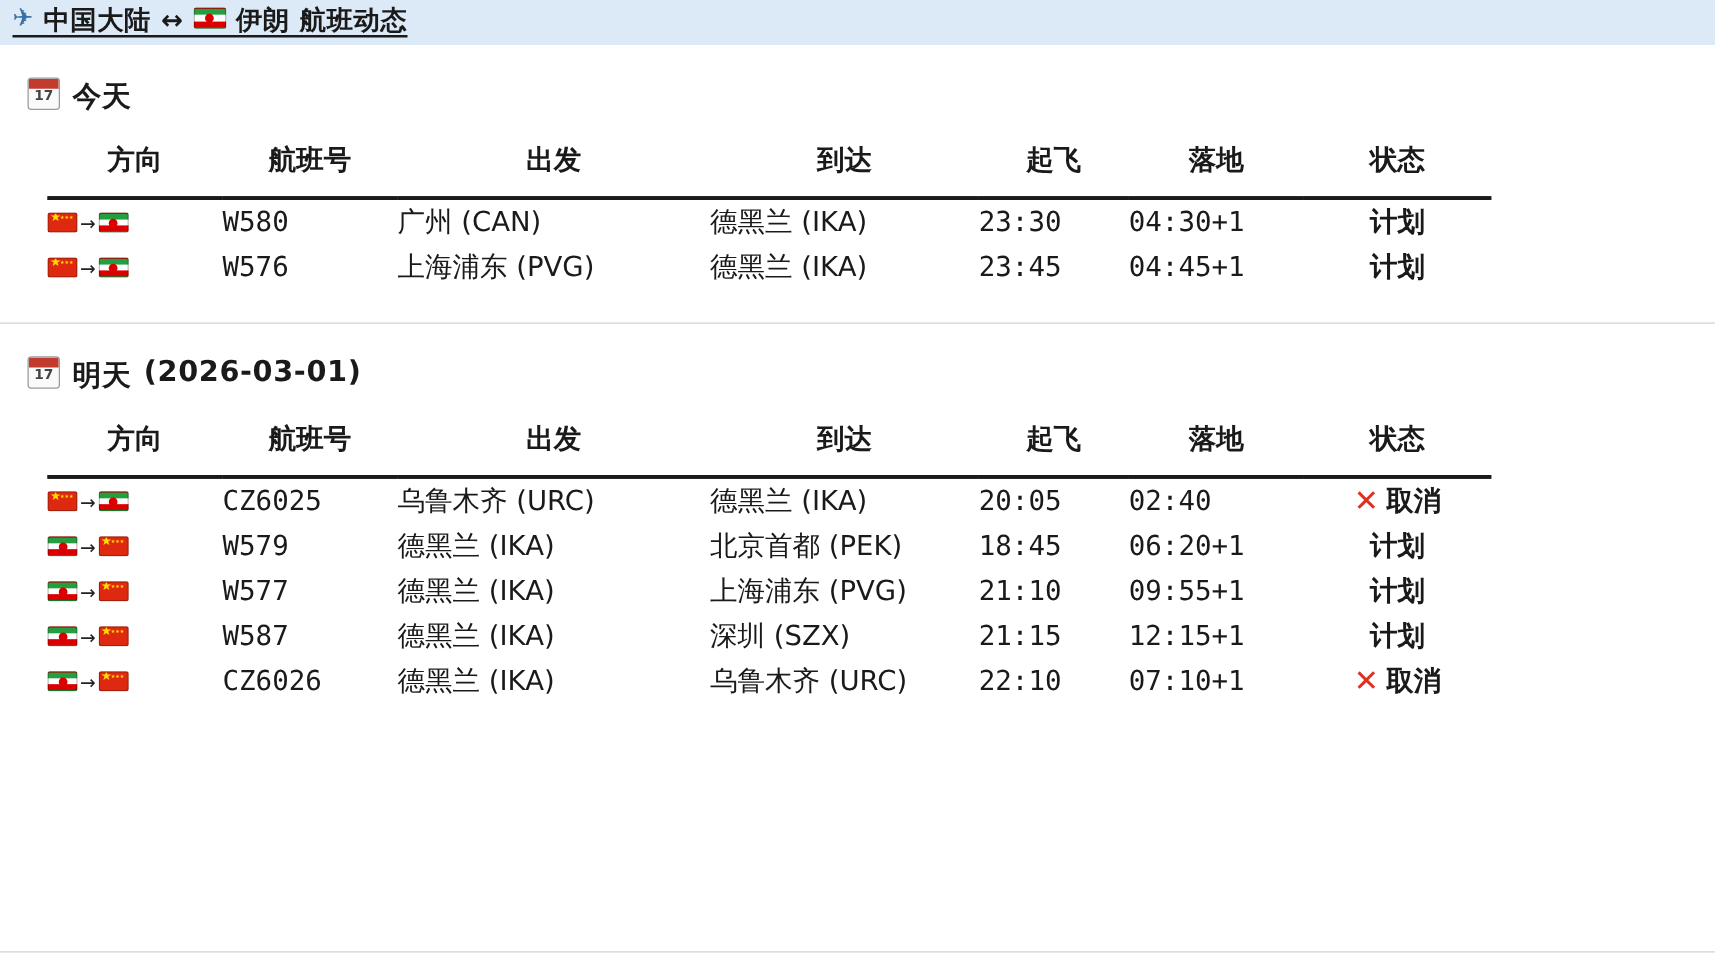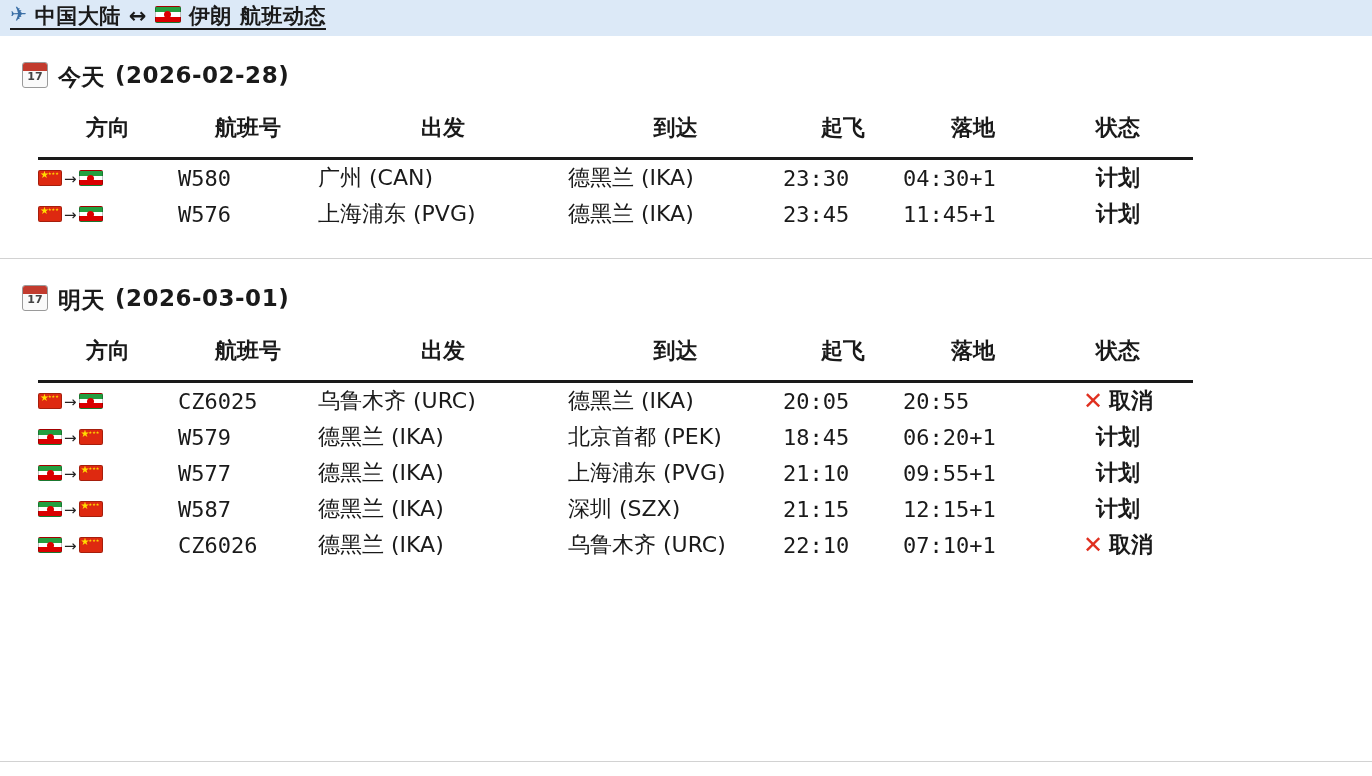--- a/index.html
+++ b/index.html
@@ -230,21 +230,20 @@
       <span class="title-text">伊朗</span>
       <span class="title-text">航班动态</span>
     </div>
   </div>
 
   <div id="sections-root">
       <div class="section">
         <div class="section-head">
           <span class="cal-icon">17</span>
           <span class="section-title">今天</span>
-          <span class="section-title">(2026-02-28)</span>
         </div>
         <table class="flights">
           <thead>
             <tr>
               <th class="col-dir first-cell">方向</th>
               <th class="col-no">航班号</th>
               <th class="col-dep">出发</th>
               <th class="col-arr">到达</th>
               <th class="col-etd">起飞</th>
               <th class="col-eta">落地</th>
@@ -272,21 +271,21 @@
                 <div class="dir-cell">
                   <span class="flag small cn"></span>
                   <span class="arrow-small">→</span>
                   <span class="flag small ir"></span>
                 </div>
               </td>
               <td class="col-no mono">W576</td>
               <td class="col-dep">上海浦东 (PVG)</td>
               <td class="col-arr">德黑兰 (IKA)</td>
               <td class="col-etd mono">23:45</td>
-              <td class="col-eta mono">11:45+1</td>
+              <td class="col-eta mono">04:45+1</td>
               <td class="col-status"><span class="status-plan">计划</span></td>
             </tr>
           </tbody>
         </table>
       </div>
       <hr class="divider">
       <div class="section">
         <div class="section-head">
           <span class="cal-icon">17</span>
           <span class="section-title">明天</span>
@@ -310,21 +309,21 @@
                 <div class="dir-cell">
                   <span class="flag small cn"></span>
                   <span class="arrow-small">→</span>
                   <span class="flag small ir"></span>
                 </div>
               </td>
               <td class="col-no mono">CZ6025</td>
               <td class="col-dep">乌鲁木齐 (URC)</td>
               <td class="col-arr">德黑兰 (IKA)</td>
               <td class="col-etd mono">20:05</td>
-              <td class="col-eta mono">20:55</td>
+              <td class="col-eta mono">02:40</td>
               <td class="col-status"><span class="status-cancel">
                   <span class="x-mark">✕</span>
                   <span>取消</span>
                 </span></td>
             </tr>
             <tr>
               <td class="col-dir first-cell">
                 <div class="dir-cell">
                   <span class="flag small ir"></span>
                   <span class="arrow-small">→</span>

